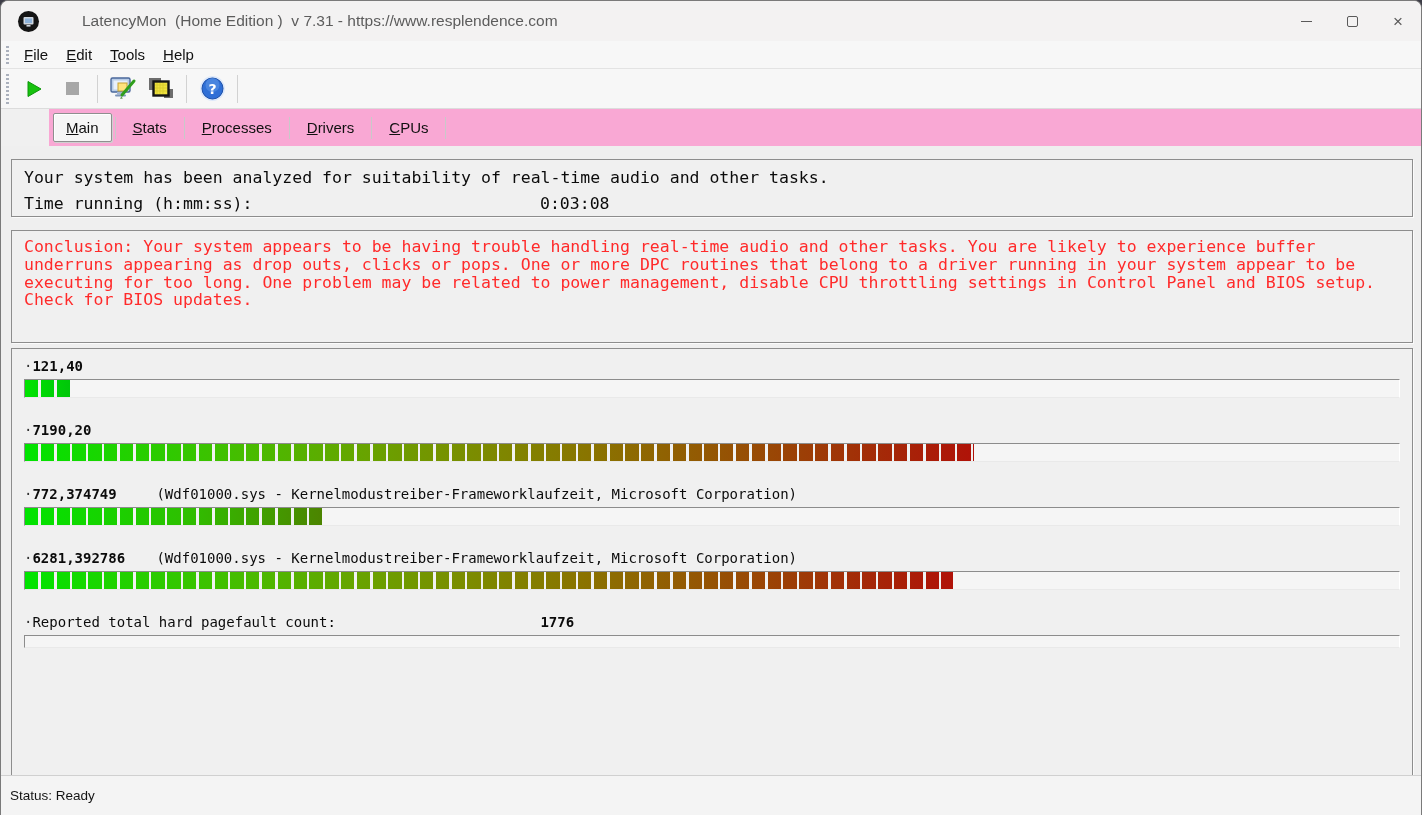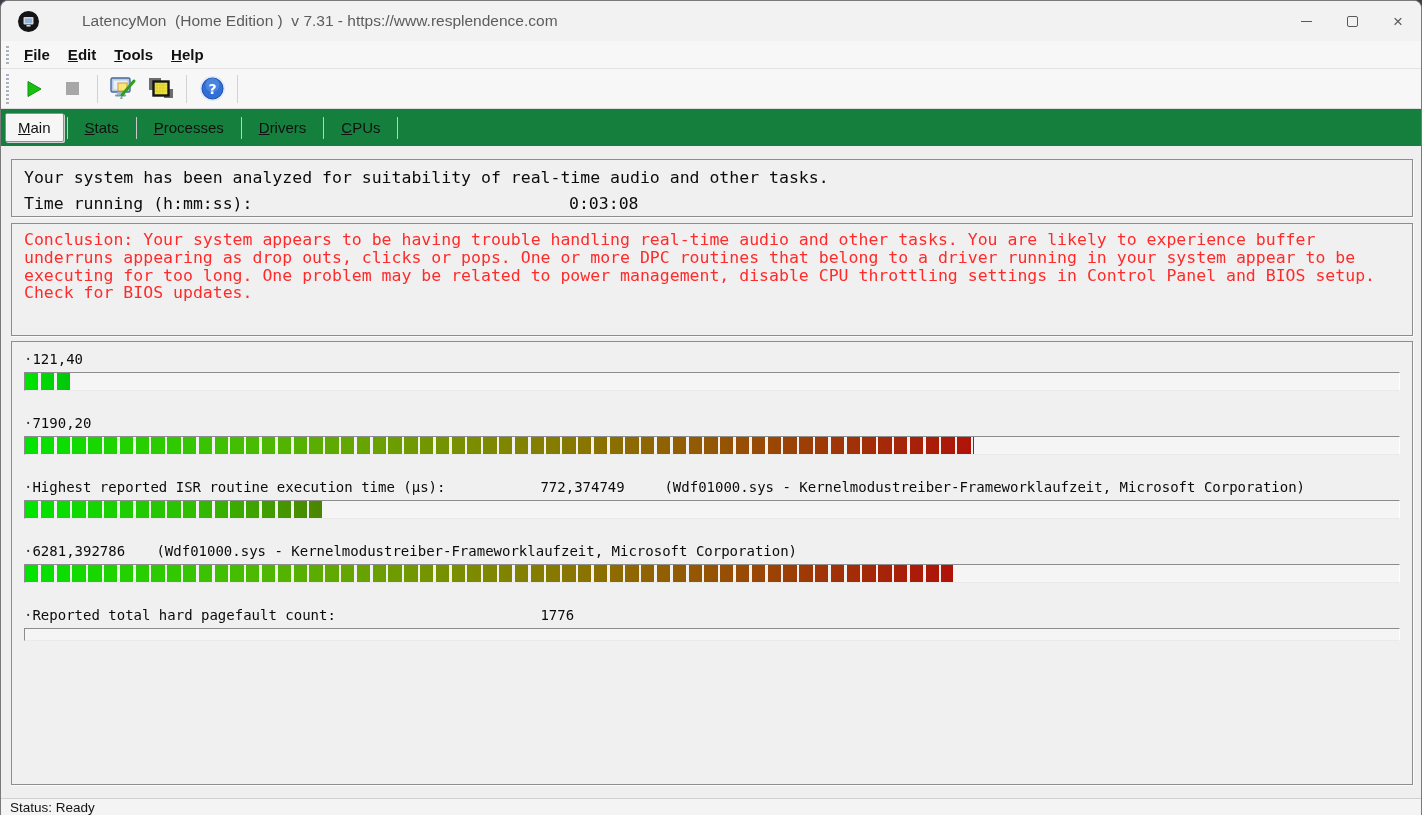--- a/index.html
+++ b/index.html
@@ -19,72 +19,72 @@
     display:flex; align-items:center; justify-content:center; flex:0 0 auto; }
   .app-icon svg { display:block; }
   .title-text { margin-left:11px; font-size:15.5px; color:#5c5c5c; white-space:pre; }
   .win-controls { margin-left:auto; display:flex; height:100%; }
   .win-btn { width:46px; height:100%; display:flex; align-items:center; justify-content:center; color:#5a5a5a; }
   .glyph-min { width:11px; height:0; border-top:1.4px solid #5a5a5a; }
   .glyph-max { width:11px; height:11px; border:1.4px solid #5a5a5a; border-radius:2px; }
   .glyph-close { font-size:17px; line-height:1; color:#5a5a5a; }
 
   
-  .menubar { height:28px; background:#f7f7f7; display:flex; align-items:center; border-bottom:1px solid #e3e3e3; flex:0 0 auto;font-weight:bold; }
+  .menubar { height:28px; background:#f7f7f7; display:flex; align-items:center; border-bottom:1px solid #e3e3e3; flex:0 0 auto; }
   .gripper { width:3px; height:18px; margin-left:5px; margin-right:6px;
     background-image:repeating-linear-gradient(180deg,#aab0bc 0 2px,transparent 2px 4px); }
   .menu-item { display:inline-block; padding:3px 9px; font-size:15px; color:#111; }
   .menu-item::first-letter { text-decoration:underline; }
 
   
   .toolbar { height:40px; background:#f7f7f7; display:flex; align-items:center; border-bottom:1px solid #dcdcdc; flex:0 0 auto; }
   .toolbar .gripper { height:30px; }
   .tool-btn { width:34px; height:32px; display:flex; align-items:center; justify-content:center; margin:0 2px; }
   .tool-sep { width:1px; height:28px; background:#d2d2d2; margin:0 6px; }
 
   
-  .tabbar { height:37px; background:#15803d; display:flex; align-items:center; padding-left:4px; flex:0 0 auto; }
+  .tabbar { height:37px; background:#f9a8d4; display:flex; align-items:center; padding-left:4px; flex:0 0 auto;margin-left:48px; }
   .tab { display:inline-block; font-size:15px; color:#111; padding:5px 14px; }
   .tab::first-letter { text-decoration:underline; }
   .tab.active { background:#f6f6f6; border:1px solid #8f8f8f; border-radius:2px;
     box-shadow:inset 1px 1px 0 #ffffff, 1px 1px 0 #d0d0d0; padding:5px 12px; }
   .tab-sep { display:inline-block; width:1px; height:22px; background:#c9c9c9; margin:0 3px; }
 
   
   .content { flex:1 1 auto; background:#efefef; padding:13px 8px 0 10px; overflow:hidden; }
   .panel { background:#f0f0f0; border:1px solid #8d8d8d; box-shadow:1px 1px 0 #fbfbfb; }
 
   .panel-summary { height:58px; padding:5px 12px; font:16.5px/26px "DejaVu Sans Mono", monospace; color:#0b0b0b; }
   .summary-line2 { position:relative; }
-  .time-value { position:absolute; left:545px; top:0; }
-
-  .panel-conclusion { margin-top:6px; min-height:113px; padding:7px 12px 0 12px;
+  .time-value { position:absolute; left:516px; top:0; }
+
+  .panel-conclusion { margin-top:13px; min-height:113px; padding:7px 12px 0 12px;
     font:16.5px/17.8px "DejaVu Sans Mono", monospace; color:#ff2a2a; }
 
   .panel-measure { margin-top:5px; height:444px; padding:8px 12px 0 12px; }
 
   .mrow { margin-bottom:23px; }
   .mline { display:flex; height:18px; align-items:baseline;
     font:14px/18px "DejaVu Sans Mono", monospace; color:#0b0b0b; white-space:pre; }
   .bullet { flex:0 0 8px; color:#333; }
   .mlabel { flex:0 0 508px; overflow:hidden; }
-  .mvalue { flex:0 0 124px; }
+  .mvalue { flex:0 0 124px;font-weight:bold; }
   .mextra { flex:1 1 auto; overflow:hidden; }
   .track { margin-top:4px; height:19px; background:#f5f5f5;
     border:1px solid; border-color:#8c8c8c #ffffff #e9e9e9 #8c8c8c; }
   .track.thin { height:13px; }
   .fill { height:100%; position:relative; }
   .fill::after { content:""; position:absolute; inset:0;
     background:repeating-linear-gradient(90deg, rgba(0,0,0,0) 0 13.3px, #f2f2f2 13.3px 15.8px); }
   .p-green   { background:linear-gradient(90deg,#00e400 0%,#00c60a 100%); }
   .p-greens  { background:linear-gradient(90deg,#00e400 0%,#16d400 25%,#2fbf00 55%,#419f00 80%,#4c8400 100%); }
   .p-spectrum{ background:linear-gradient(90deg,#00e400 0%,#20d200 10%,#49bb00 24%,#68a300 36%,#7c8b00 48%,#8a7300 60%,#935a03 71%,#9c3f06 82%,#a62508 92%,#b01208 100%); }
 
   
-  .statusbar { height:17px; background:#f4f4f4; border-top:1px solid #d0d0d0;
+  .statusbar { height:40px; background:#f4f4f4; border-top:1px solid #d0d0d0;
     display:flex; align-items:center; padding-left:9px; font-size:13.5px; color:#141414; flex:0 0 auto; }
 </style>
 </head>
 <body>
 
 <div class="window">
 
   <div class="titlebar">
     <div class="app-icon">
       <svg width="13" height="13" viewBox="0 0 13 13">
@@ -213,21 +213,20 @@
           <span class="mextra"></span>
         </div>
         <div class="track">
           <div class="fill p-spectrum" style="width: 949px;"></div>
         </div>
       </div>
 
       <div class="mrow">
         <div class="mline">
           <span class="bullet">·</span>
-          <span class="mlabel">Highest reported ISR routine execution time (µs):</span>
           <span class="mvalue">772,374749</span>
           <span class="mextra">(Wdf01000.sys - Kernelmodustreiber-Frameworklaufzeit, Microsoft Corporation)</span>
         </div>
         <div class="track">
           <div class="fill p-greens" style="width: 297px;"></div>
         </div>
       </div>
 
       <div class="mrow">
         <div class="mline">

